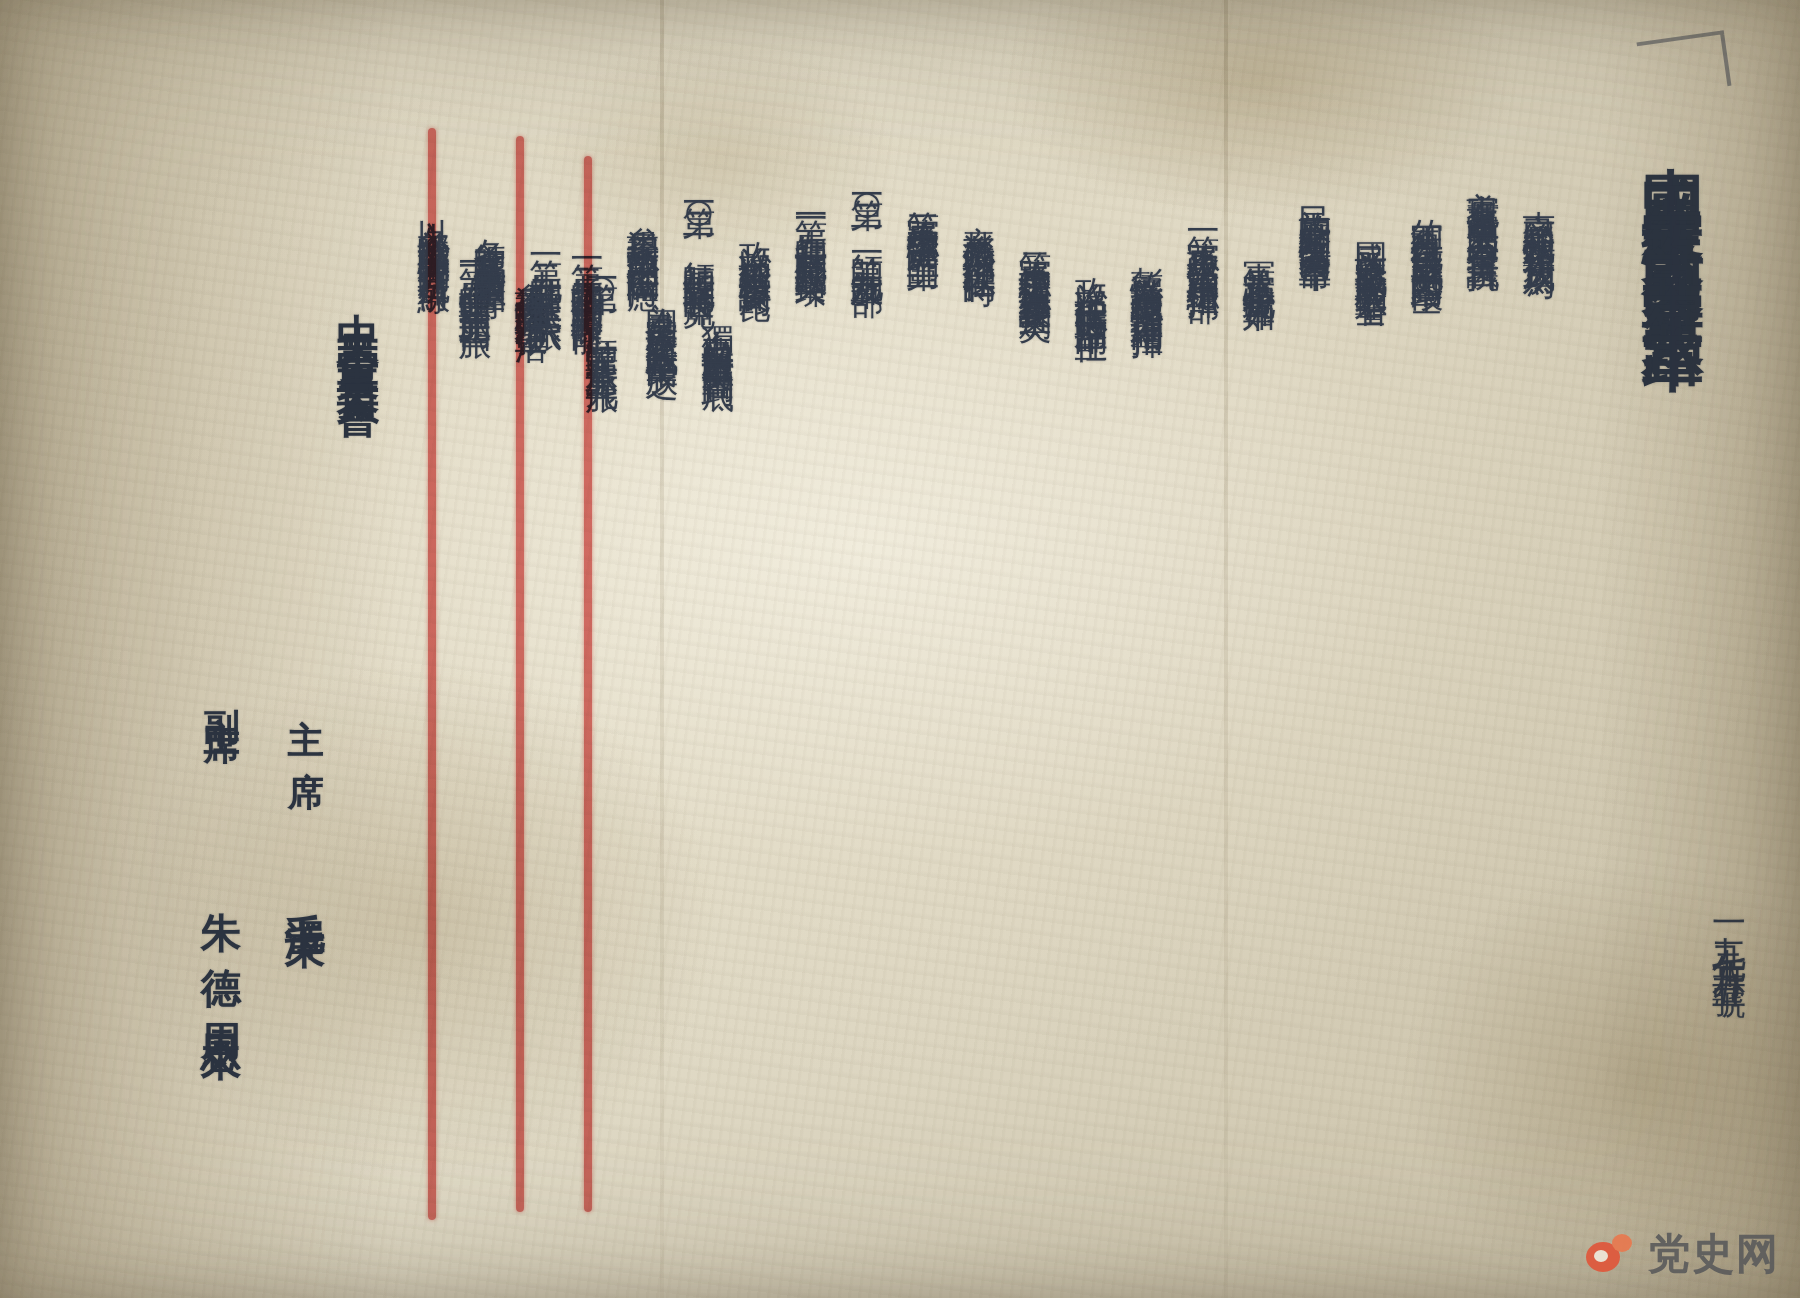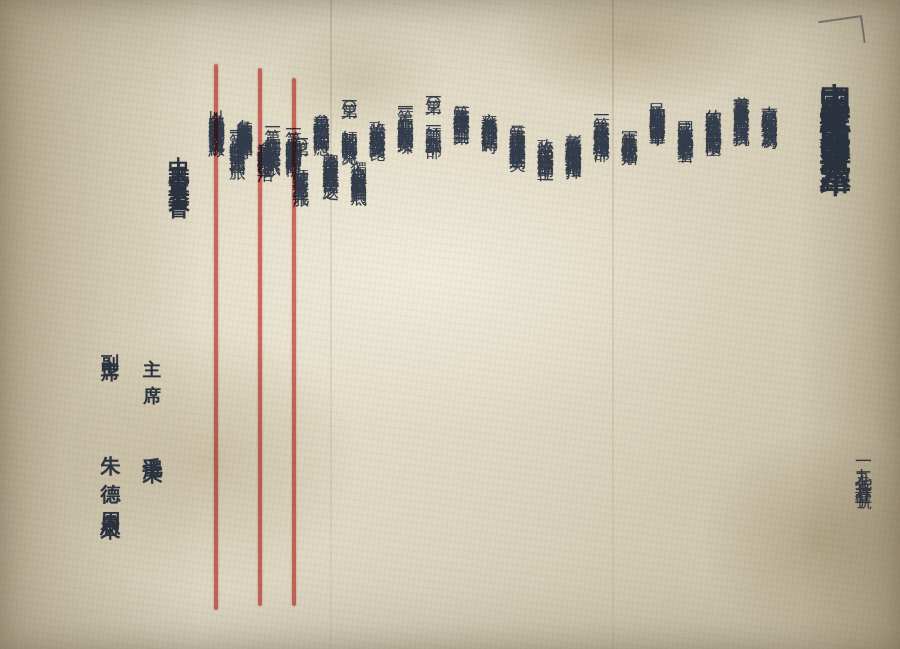--- a/index.html
+++ b/index.html
@@ -232,14 +232,22 @@
     <div class="col sig-col sig-sub" style="left:100px; top:340px; height:120px;">副主席</div>
     <div class="col sig-col sig-name" style="left:100px; top:440px; height:160px;">朱　德　周恩來</div>
 
     <div class="redline" style="left:214px; top:64px;  height:546px;"></div>
     <div class="redline" style="left:258px; top:68px;  height:538px;"></div>
     <div class="redline" style="left:292px; top:78px;  height:528px;"></div>
   </div>
 
   <div class="vignette"></div>
 
+  <div class="watermark">
+    <div class="weibo-icon">
+      <div class="eye" style="left:2px;  top:7px;  width:17px; height:15px;"></div>
+      <div class="eye" style="left:15px; top:3px;  width:10px; height:9px; background:#e8794f;"></div>
+      <div class="eye" style="left:6px;  top:11px; width:7px;  height:6px; background:#efe6d8;"></div>
+    </div>
+    <span class="wm-text">党史网</span>
+  </div>
 
 </div>
 
 </body></html>

